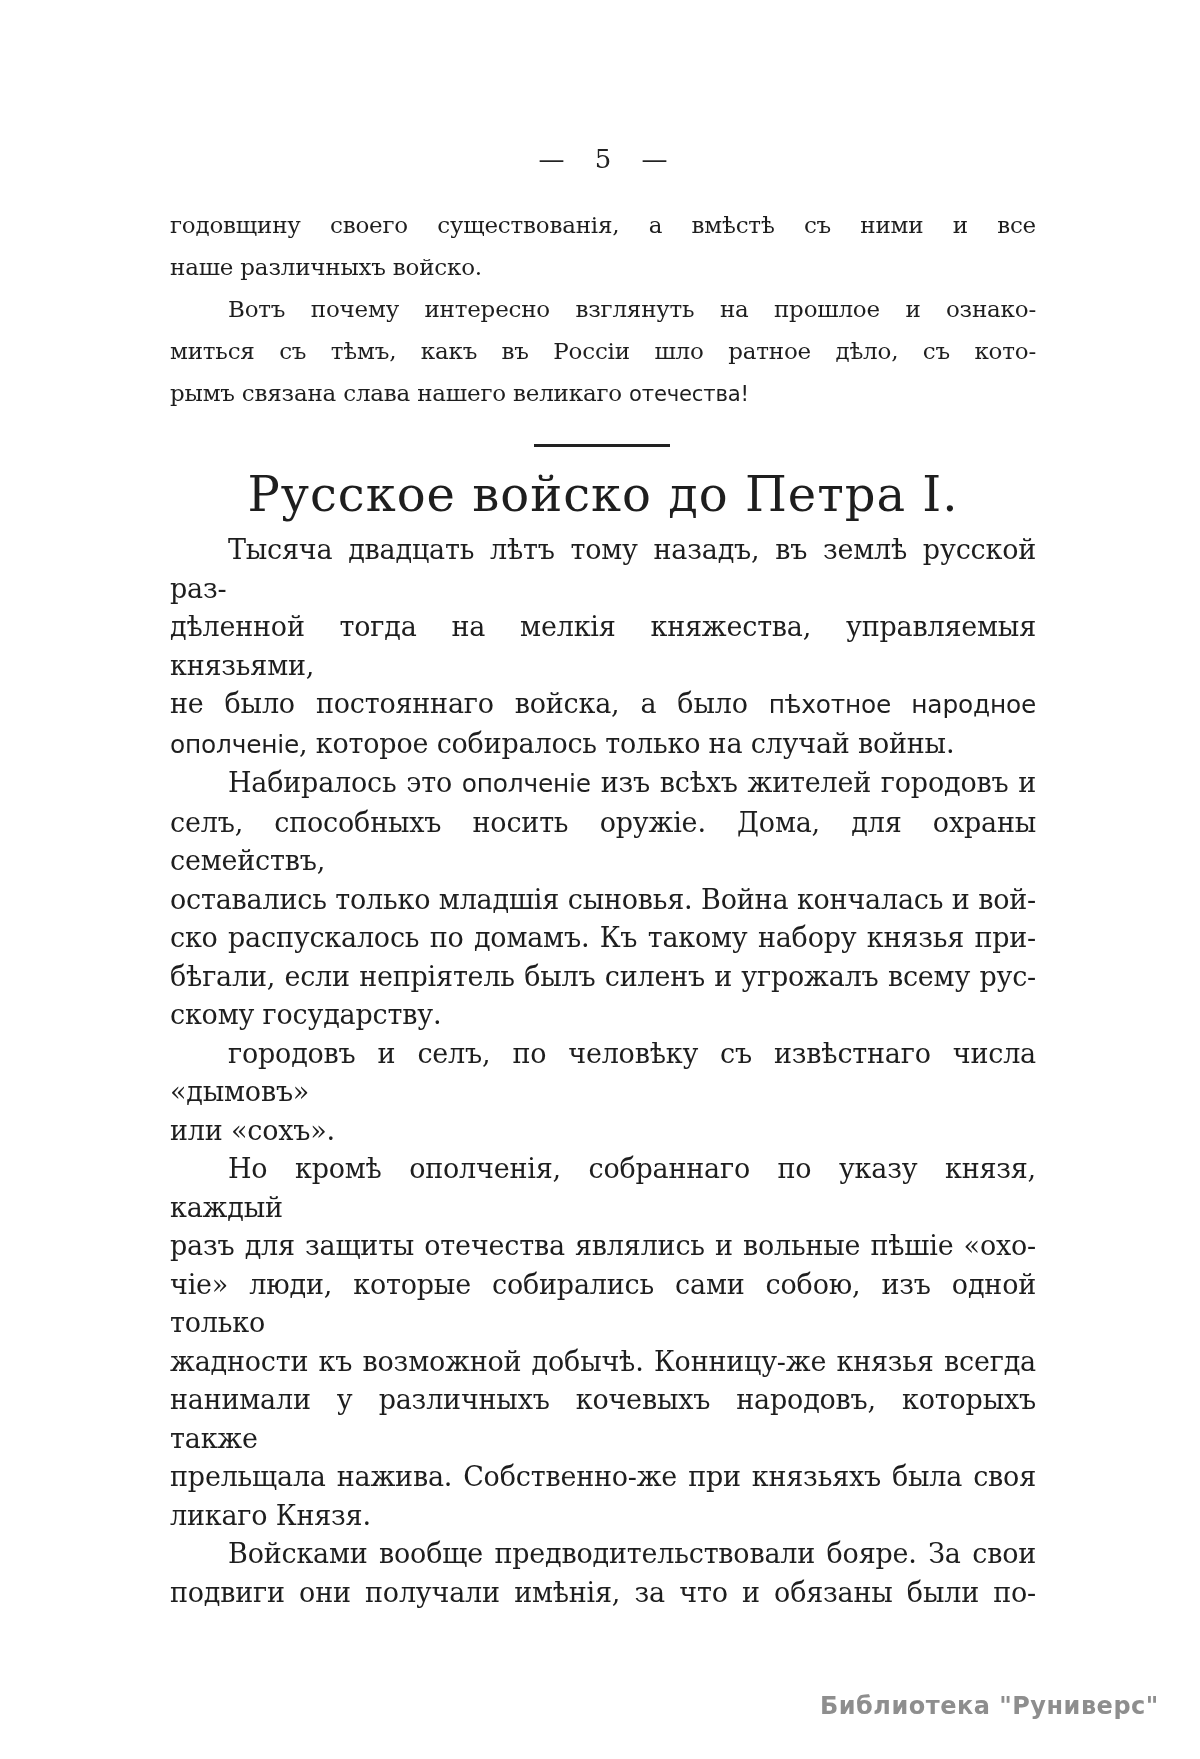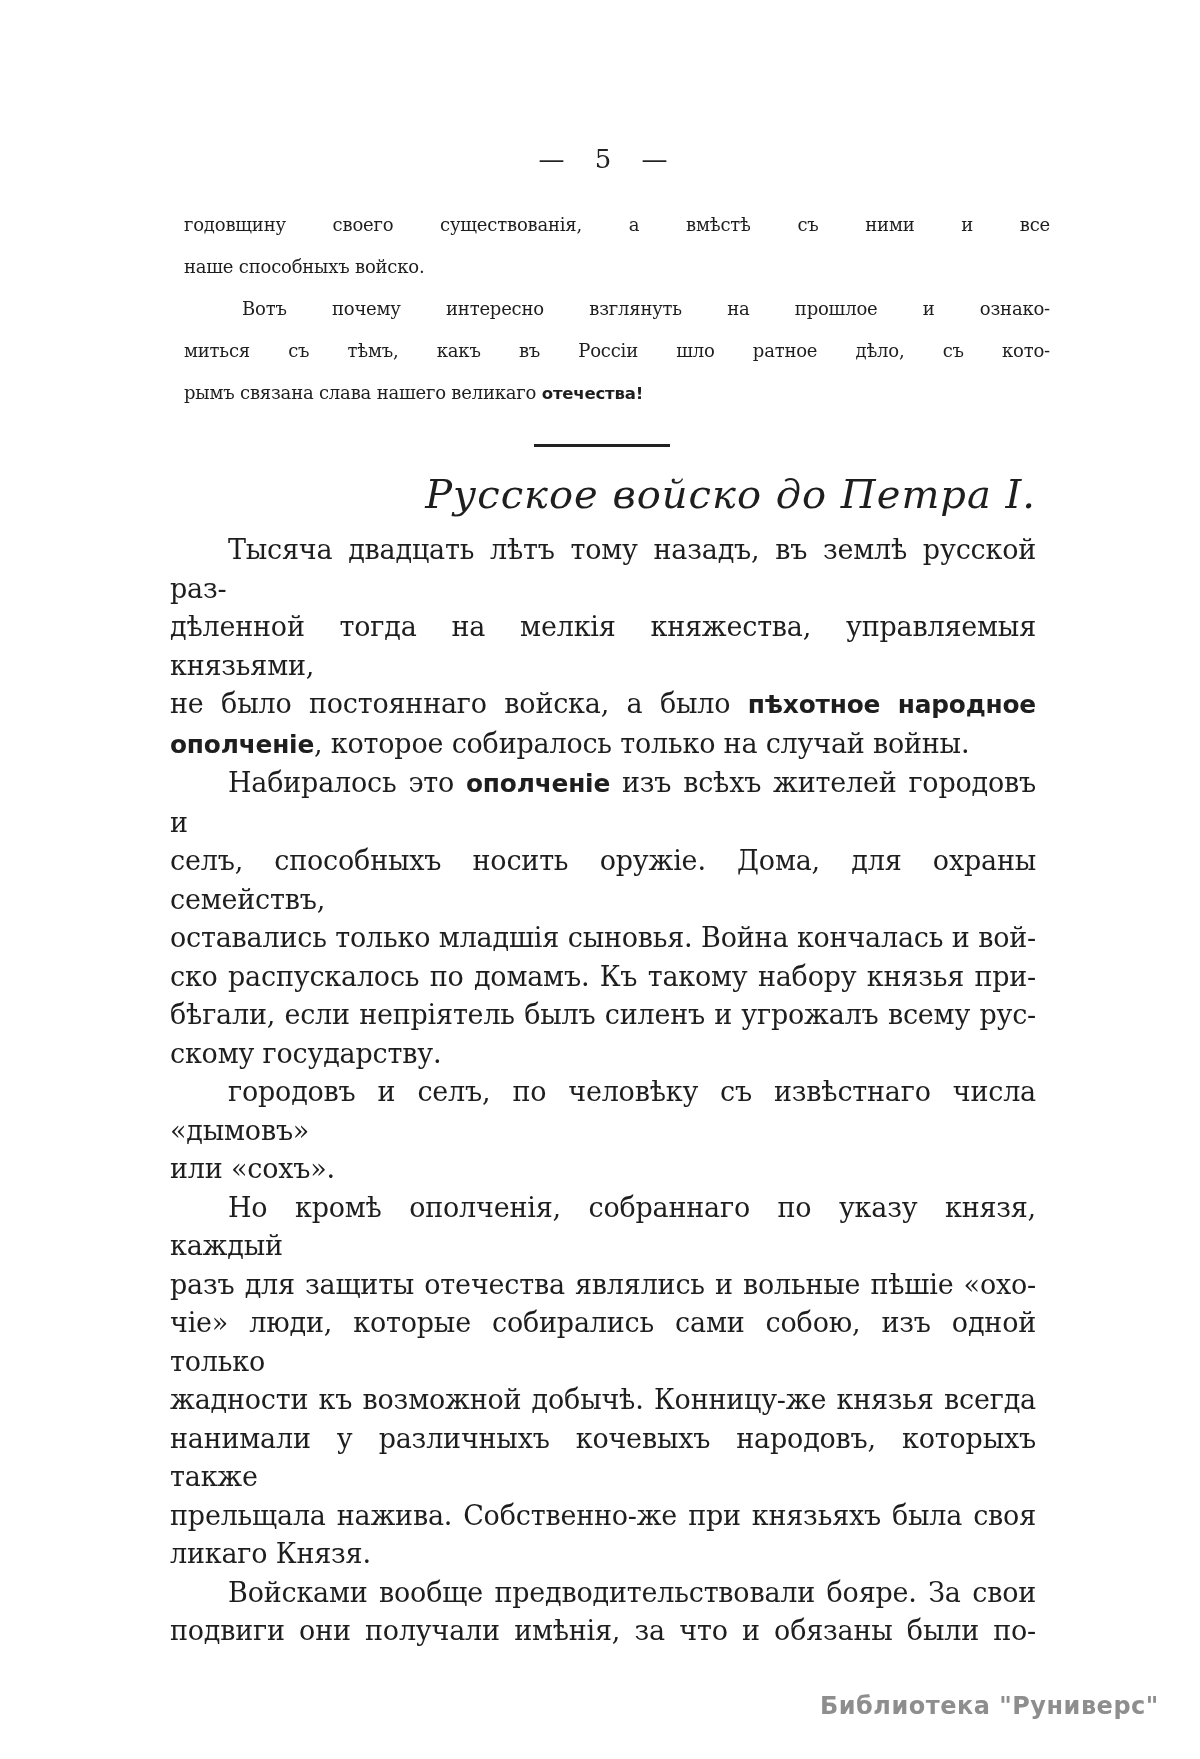--- a/index.html
+++ b/index.html
@@ -25,52 +25,51 @@
     font-size: 26px;
     line-height: 34px;
     word-spacing: 22px;
     color: #222222;
   }
   .textcol {
     position: absolute;
     left: 170px;
     width: 866px;
   }
-  .intro-section { top: 204px; font-size: 18px; line-height: 42px; letter-spacing: -0.2px; margin-left: 14px; }
+  .intro-section { top: 204px; font-size: 23px; line-height: 42px; letter-spacing: -0.2px; }
   .main-section  { top: 531px; font-size: 27px; line-height: 38.5px; letter-spacing: -0.2px; }
   .line {
     text-align: justify;
     text-align-last: justify;
   }
   .line.last { text-align-last: left; }
   .para.indent .line:first-child { text-indent: 58px; }
   .b {
     font-family: "DejaVu Sans", "Liberation Sans", sans-serif;
-    font-weight: bold;
+    font-weight: normal;
     font-size: 0.92em;
   }
   .divider {
     position: absolute;
     top: 444px;
     left: 534px;
     width: 136px;
     height: 3px;
     background: #212121;
   }
   .heading {
     position: absolute;
     top: 466px;
     left: 170px;
     width: 866px;
-    text-align: right;
-    font-size: 40px;
+    text-align: center;
+    font-size: 48px;
     line-height: 56px;
     letter-spacing: 1px;
     white-space: nowrap;
-    font-style: italic;
   }
   .watermark {
     position: absolute;
     top: 1692px;
     left: 820px;
     font-family: "DejaVu Sans", "Liberation Sans", sans-serif;
     font-weight: bold;
     font-size: 24px;
     color: #8e8e8e;
     letter-spacing: 0.5px;
@@ -80,21 +79,21 @@
 </head>
 <body>
 
 <div class="page">
 
   <div class="pagenum">— 5 —</div>
 
   <div class="textcol intro-section">
       <div class="para">
         <div class="line"><span>годовщину своего существованія, а вмѣстѣ съ ними и все</span></div>
-        <div class="line last"><span>наше способныхъ войско.</span></div>
+        <div class="line last"><span>наше различныхъ войско.</span></div>
       </div>
       <div class="para indent">
         <div class="line"><span>Вотъ почему интересно взглянуть на прошлое и ознако-</span></div>
         <div class="line"><span>миться съ тѣмъ, какъ въ Россіи шло ратное дѣло, съ кото-</span></div>
         <div class="line last"><span>рымъ связана слава нашего великаго </span><span class="b">отечества!</span></div>
       </div>
     </div>
 
   <div class="divider"></div>
 

